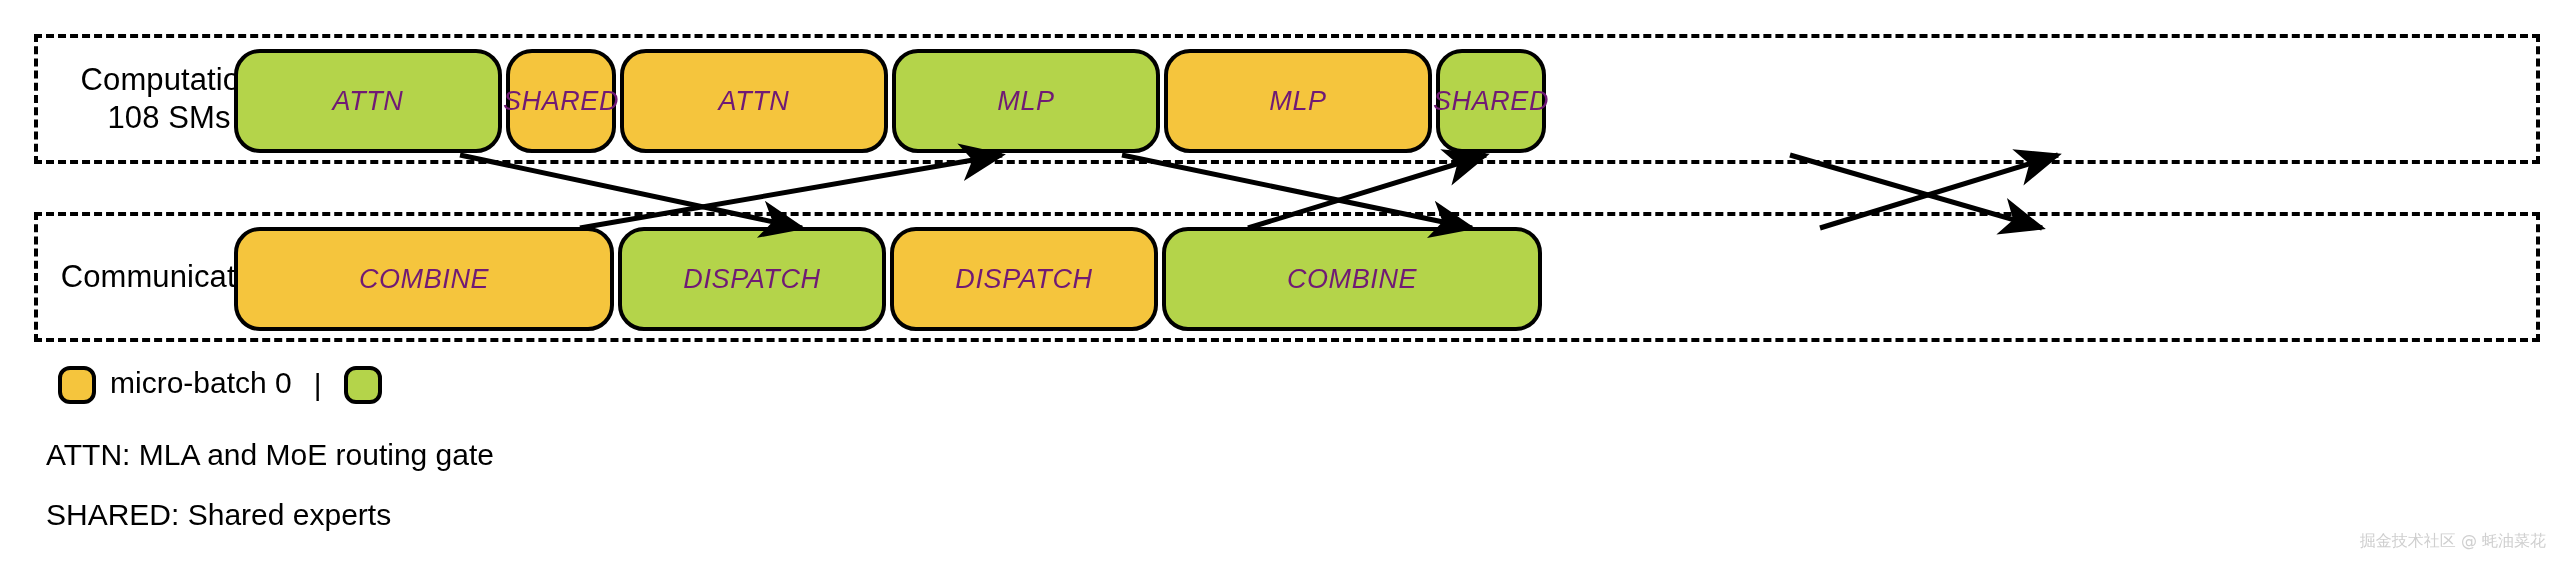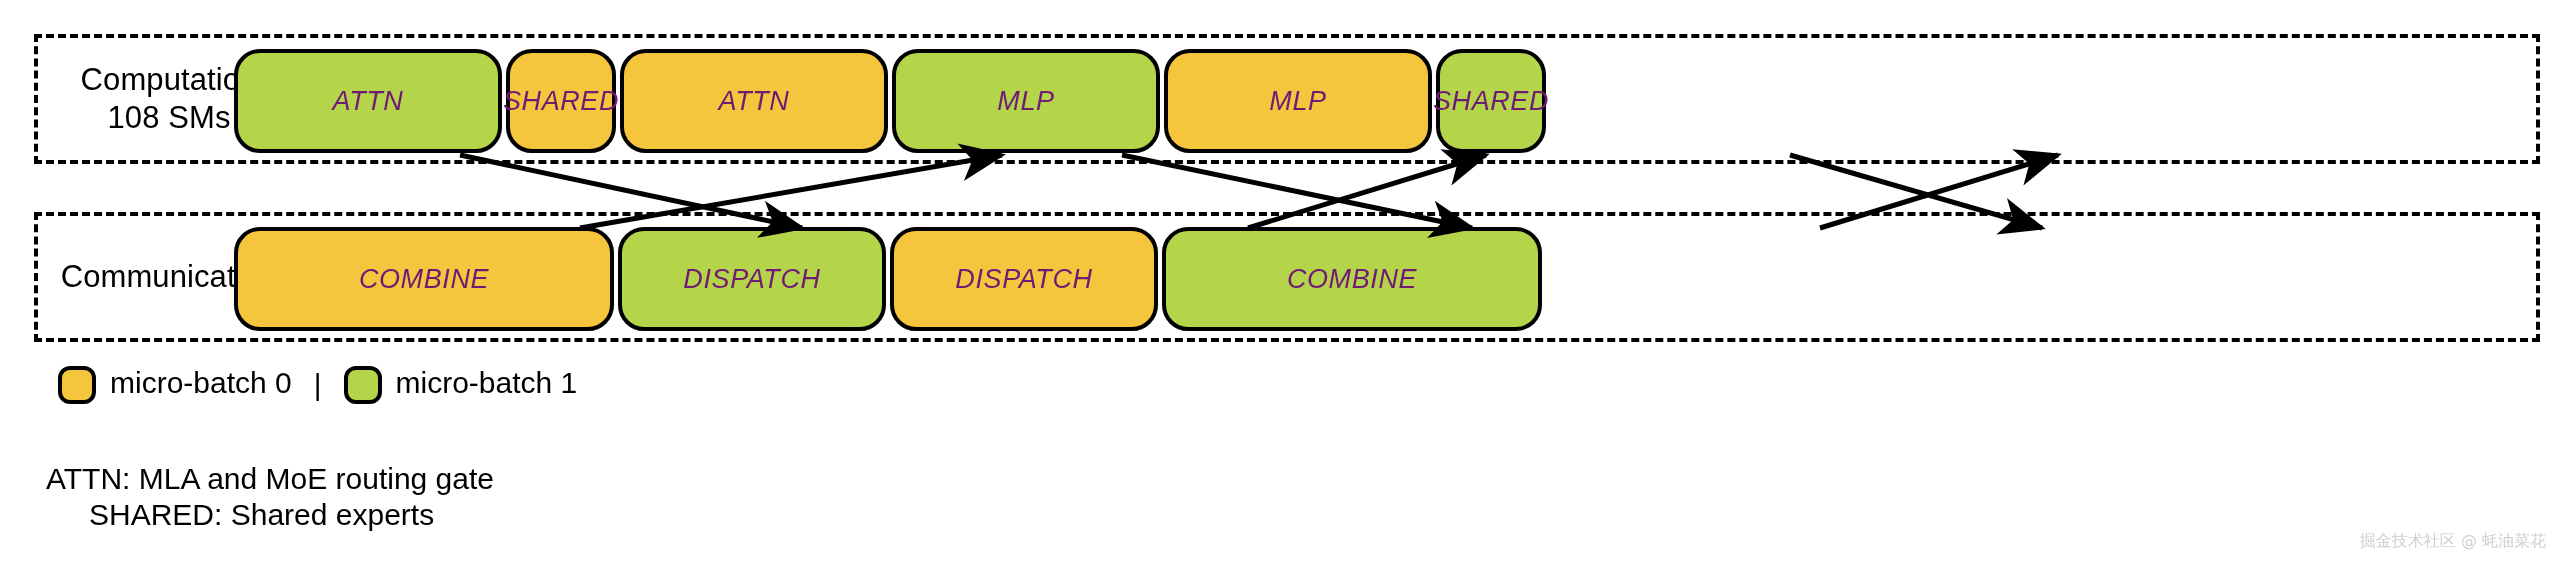--- a/index.html
+++ b/index.html
@@ -126,22 +126,22 @@
     color: #000000;
   }
 
   
   .footnote {
     position: absolute;
     left: 46px;
     font-size: 30px;
     white-space: nowrap;
   }
-  #footnote-attn   { top: 438px; margin-top: 24px; }
-  #footnote-shared { top: 498px; margin-left: 43px; }
+  #footnote-attn   { top: 438px; }
+  #footnote-shared { top: 498px; }
 
   
   #watermark {
     position: absolute;
     right: 28px;
     bottom: 14px;
     font-size: 16px;
     color: #cfcfcf;
     white-space: nowrap;
     font-family: "DejaVu Sans", sans-serif;
@@ -202,21 +202,20 @@
   </svg>
 
   <div id="legend">
     <div class="legend-item">
       <span class="legend-swatch mb0"></span>
       <span class="legend-text">micro-batch 0</span>
     </div>
     <span class="legend-sep">|</span>
     <div class="legend-item">
       <span class="legend-swatch mb1"></span>
-      <span class="legend-text">micro-batch 1</span>
     </div>
   </div>
 
   <div class="footnote" id="footnote-attn">ATTN: MLA and MoE routing gate</div>
   <div class="footnote" id="footnote-shared">SHARED: Shared experts</div>
 
   <div id="watermark">掘金技术社区 @ 蚝油菜花</div>
 
 </div>
 

